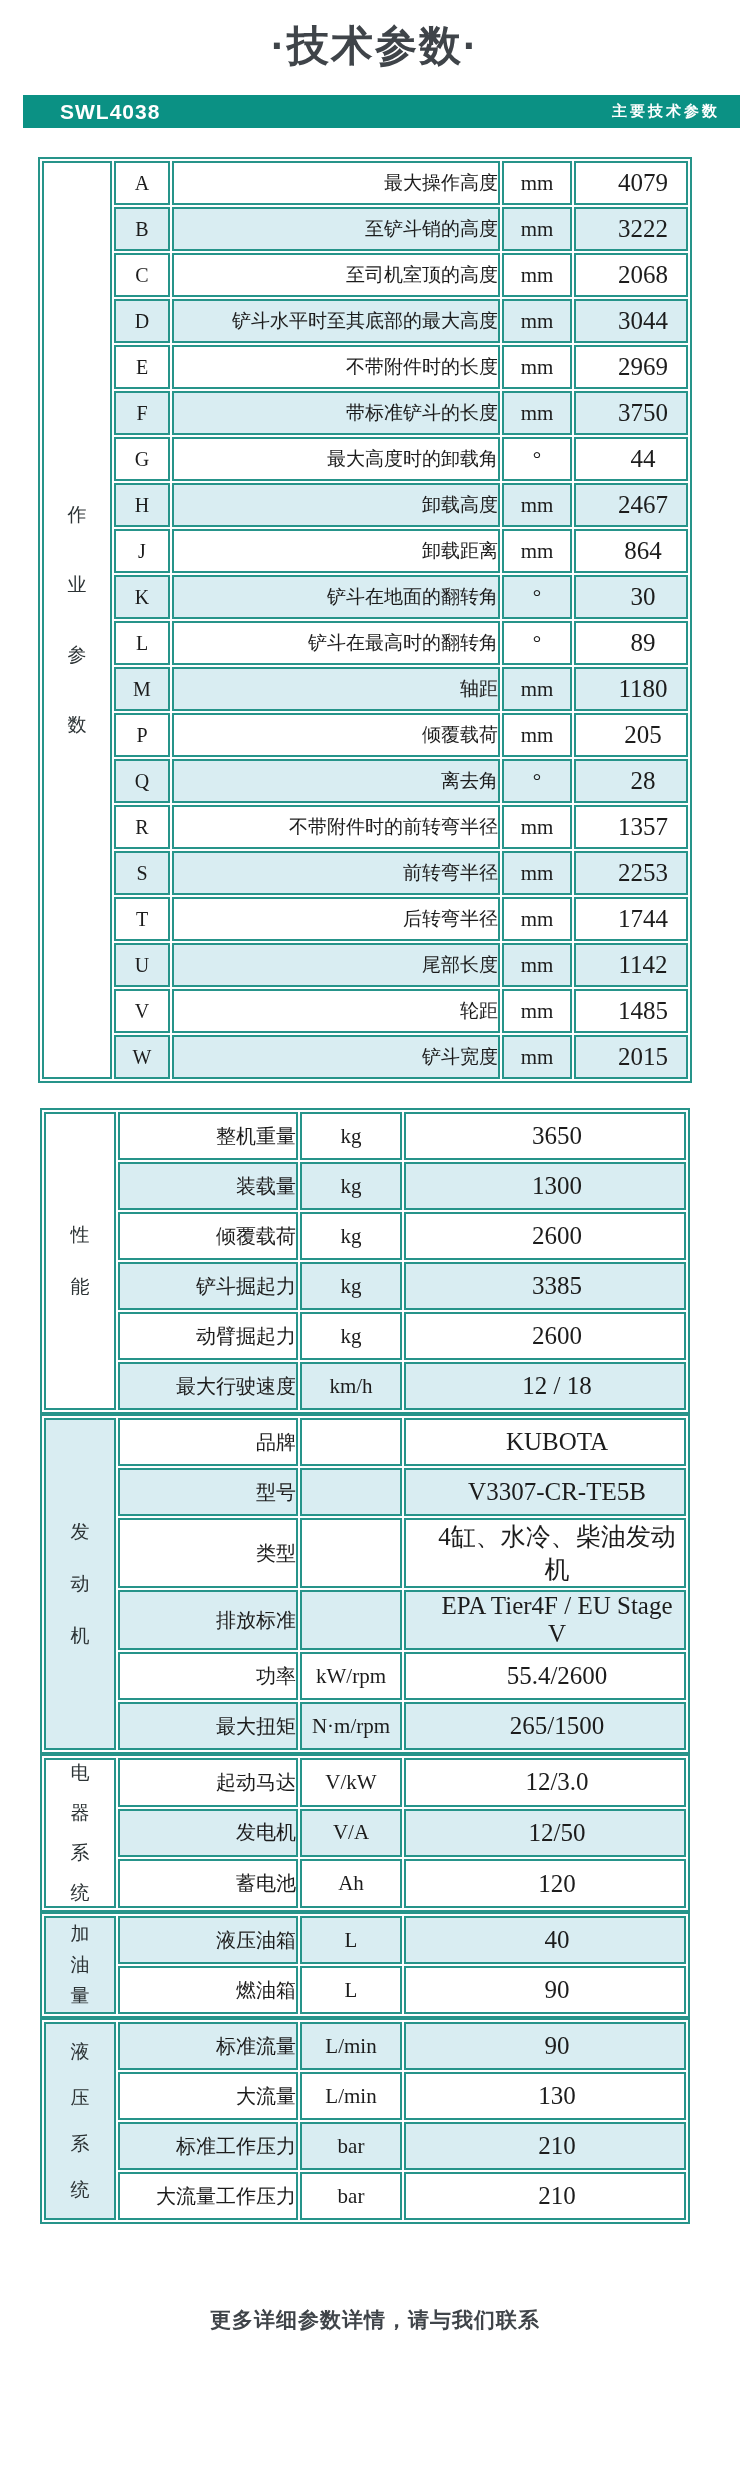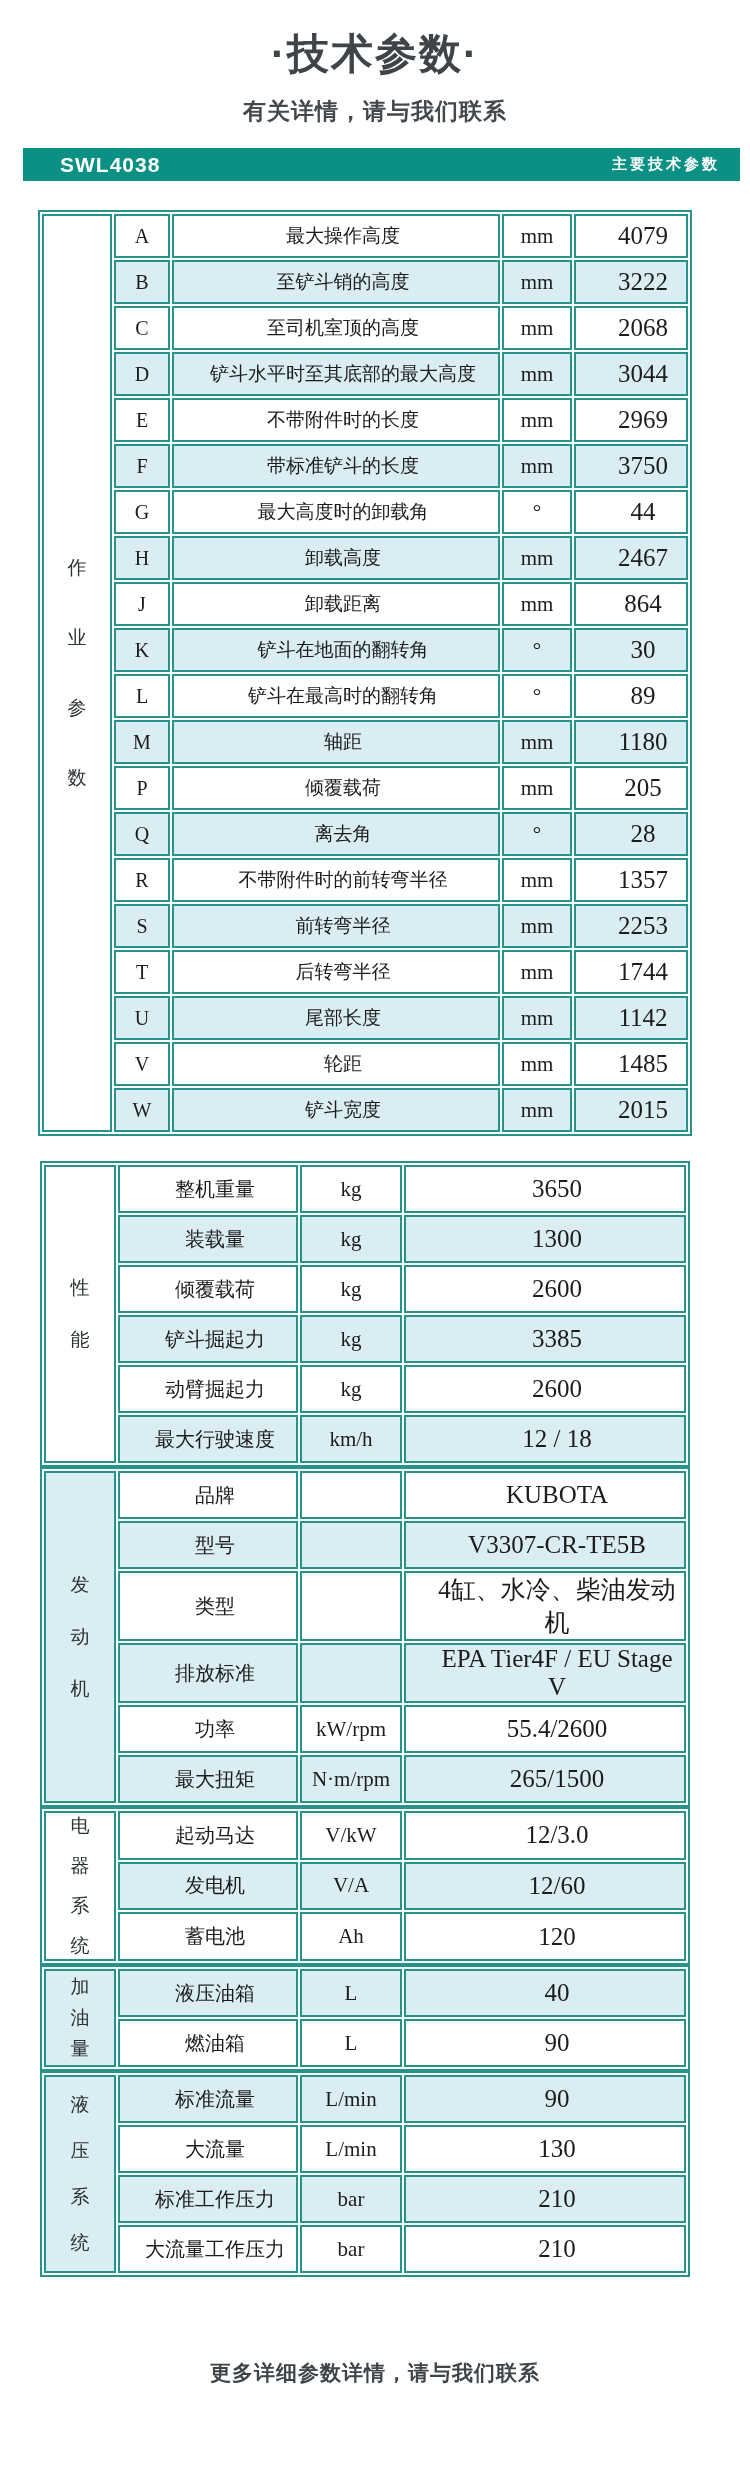--- a/index.html
+++ b/index.html
@@ -10,21 +10,21 @@
     --dark:#3f4449;
   }
   *{margin:0;padding:0;box-sizing:border-box;}
   body{
     width:750px;min-height:2473px;background:#ffffff;
     font-family:"Liberation Sans","DejaVu Sans",sans-serif;
     color:var(--ink);
   }
   .serif{font-family:"Liberation Serif","DejaVu Serif",serif;}
   
-  .head{padding-top:26px;text-align:center;}
+  .head{padding-top:18px;text-align:center;}
   .title{font-size:42px;font-weight:700;color:var(--dark);letter-spacing:2px;}
   .sub{font-size:23px;font-weight:700;color:#44494e;margin-top:14px;letter-spacing:1px;}
   .sub + .sub{margin-top:10px;}
   
   .bar{
     margin:21px 10px 0 23px;height:33px;background:var(--teal);
     display:flex;align-items:center;justify-content:space-between;
     padding:0 20px 0 37px;
   }
   .bar .model{color:#fff;font-size:21px;font-weight:700;letter-spacing:1px;}
@@ -34,21 +34,21 @@
     border-collapse:separate;border-spacing:2px;
     border:2px solid var(--border);
     table-layout:fixed;background:#fff;
   }
   td{
     border:2px solid var(--border);
     text-align:center;vertical-align:middle;
     background:#fff;overflow:hidden;
   }
   tr.odd td{background:var(--rowblue);}
-  td.name{text-align:center;padding-left:14px;font-size:19px;}
+  td.name{text-align:right;padding-left:14px;font-size:19px;}
   td.code{font-size:20px;}
   td.unit{font-size:21px;}
   td.val{font-size:25px;padding-left:24px;}
   
   td.cat{background:#fff;}
   .cat-blue td.cat{background:var(--rowblue);}
   td.cat .vstack{
     display:flex;flex-direction:column;align-items:center;justify-content:center;
     font-size:19px;color:#2c3335;height:100%;
   }
@@ -69,21 +69,20 @@
   .footer{
     margin-top:82px;text-align:center;font-size:21px;font-weight:700;color:var(--dark);
     letter-spacing:1px;
   }
 </style>
 </head>
 <body>
 
 <div class="head">
   <div class="title">·技术参数·</div>
-  <div class="sub">有关详情，请与我们联系</div>
 </div>
 
 <div class="bar">
   <span class="model">SWL4038</span>
   <span class="bar-label">主要技术参数</span>
 </div>
 
 <table class="t-op">
   <colgroup>
       <col style="width:70px">
@@ -334,21 +333,21 @@
             <div>统</div>
           </div>
         </td>
         <td class="name">起动马达</td>
     <td class="unit serif">V/kW</td>
     <td class="val serif">12/3.0</td>
   </tr>
       <tr class="odd">
     <td class="name">发电机</td>
     <td class="unit serif">V/A</td>
-    <td class="val serif">12/60</td>
+    <td class="val serif">12/50</td>
   </tr>
       <tr class="even">
     <td class="name">蓄电池</td>
     <td class="unit serif">Ah</td>
     <td class="val serif">120</td>
   </tr>
     </tbody>
 </table>
 <table class="t-sec cat-blue gap-xs">
   <colgroup>

